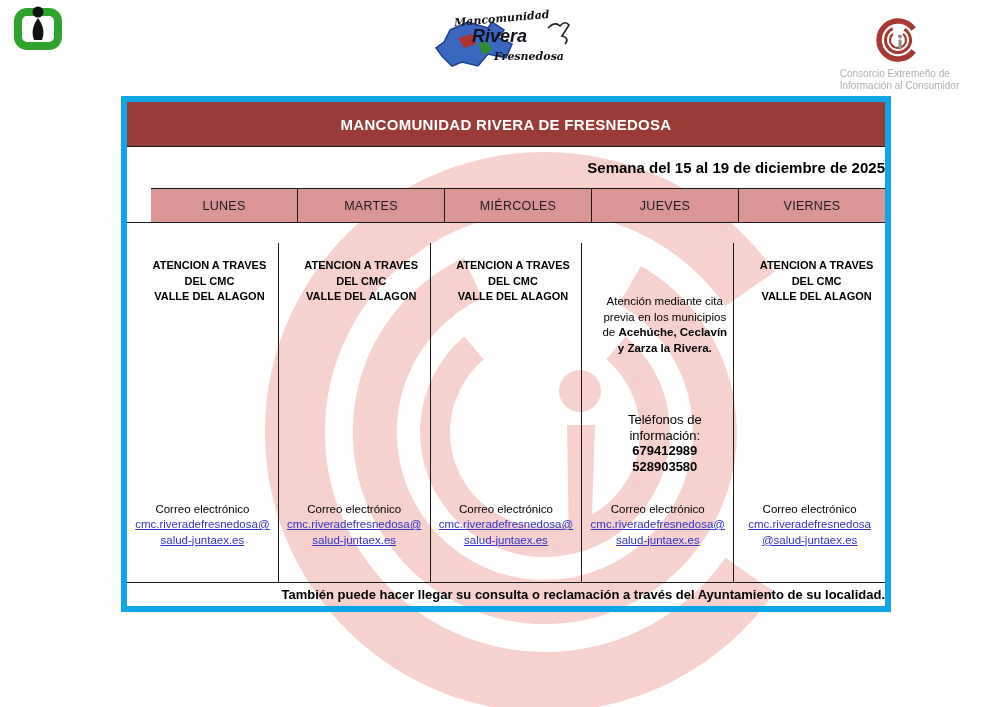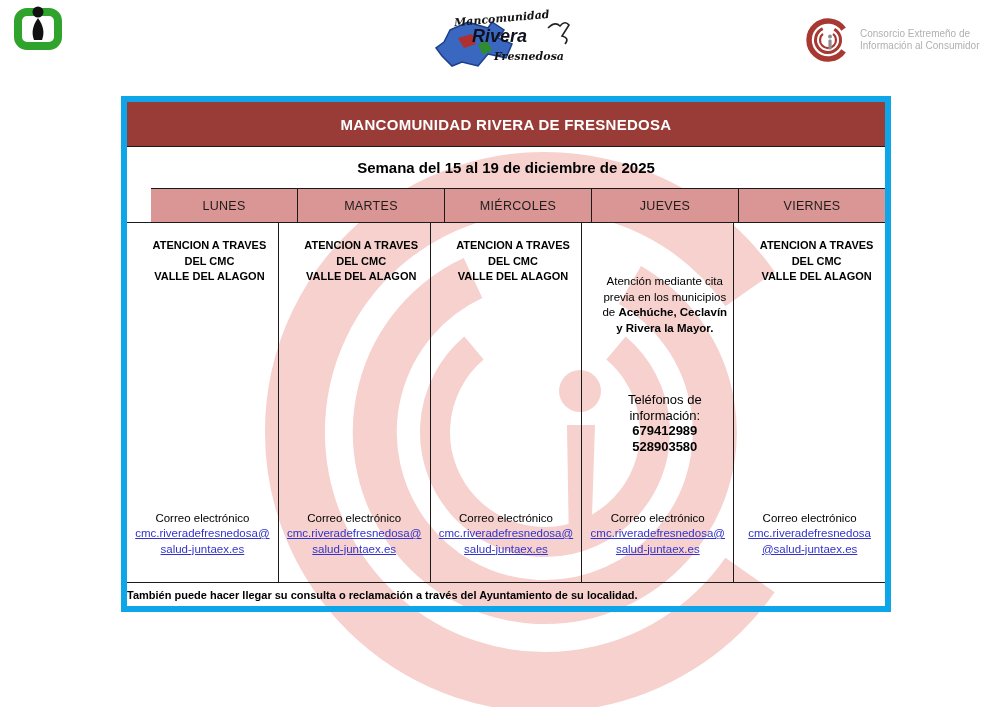--- a/index.html
+++ b/index.html
@@ -10,51 +10,51 @@
   }
   
   .watermark{position:absolute;left:0;top:0;z-index:0;pointer-events:none;}
   .wm-ring{fill:none;stroke:var(--watermark);}
   .wm-fill{fill:var(--watermark);stroke:none;}
   
   .hdr{position:absolute;z-index:2;}
   .logo-left{left:10px;top:6px;width:150px;}
   .logo-left .org{font-size:9.5px;line-height:11px;color:#3d3d3d;margin-left:4px;margin-top:2px;}
   .logo-center{left:420px;top:4px;width:170px;height:70px;}
-  .logo-right{left:800px;top:12px;width:195px;display:flex;align-items:center;}
+  .logo-right{left:800px;top:12px;width:195px;display:flex;align-items:center;flex-direction:column;}
   .logo-right .org{font-size:10px;line-height:12px;color:var(--logo-gray-text);margin-left:4px;}
   .script1{position:absolute;left:34px;top:8px;font-family:"DejaVu Serif",serif;font-style:italic;font-weight:600;font-size:11px;transform:rotate(-5deg);color:#141414;}
   .script2{position:absolute;left:52px;top:22px;font-family:Liberation Sans, sans-serif;font-style:italic;font-weight:700;font-size:18px;color:#10101c;}
   .script3{position:absolute;left:74px;top:46px;font-family:"DejaVu Serif",serif;font-style:italic;font-weight:600;font-size:11px;color:#141414;}
   
   .schedule{
     position:absolute;left:121px;top:96px;width:758px;height:504px;z-index:1;
     border:6px solid #0ea5e9;display:flex;flex-direction:column;background:transparent;
   }
   .row-title{height:44px;background:var(--title-bg);color:#fff;display:flex;align-items:center;justify-content:center;
     font-weight:bold;font-size:15px;letter-spacing:.3px;}
-  .row-subtitle{height:41px;border-top:1px solid #1a1a1a;display:flex;align-items:center;justify-content:center;
+  .row-subtitle{height:41px;border-top:1px solid #1a1a1a;display:flex;align-items:center;justify-content:flex-end;
     font-weight:bold;font-size:15px;}
   .row-days{height:33px;border-top:1px solid #1a1a1a;background:var(--day-bg);display:flex;margin-left:24px;}
   .day-cell{flex:1;display:flex;align-items:center;justify-content:center;font-size:12.5px;color:#1c1c1c;letter-spacing:.3px;}
   .day-cell + .day-cell{border-left:1px solid #1a1a1a;}
   .row-content{flex:1;border-top:1px solid #1a1a1a;display:flex;}
-  .col{flex:1;position:relative;padding:15px 6px 80px 20px;text-align:center;}
+  .col{flex:1;position:relative;padding:15px 6px 80px 20px;text-align:center;margin-top:20px;}
   .col + .col{border-left:1px solid #1a1a1a;}
   .main-bold{font-weight:bold;font-size:11px;line-height:15.5px;}
   .para{font-size:11.5px;line-height:15.5px;margin:0;}
   .para b{font-size:11.5px;}
   .p2{margin-top:36px;}
   .phones{margin-top:56px;font-size:13px;line-height:15.5px;}
   .phones .num{font-weight:bold;}
-  .email-block{position:absolute;bottom:25px;left:4px;right:4px;font-size:11.5px;line-height:15.5px;text-align:center;}
+  .email-block{position:absolute;bottom:34px;left:4px;right:4px;font-size:11.5px;line-height:15.5px;text-align:center;}
   .email-block a{color:var(--link);cursor:pointer;}
   .email-block a span{display:block;text-decoration:underline;}
-  .row-footer{height:23px;border-top:1px solid #1a1a1a;display:flex;align-items:center;justify-content:flex-start;
-    font-weight:bold;font-size:11px;}
+  .row-footer{height:23px;border-top:1px solid #1a1a1a;display:flex;align-items:center;justify-content:flex-end;
+    font-weight:bold;font-size:13px;}
 </style>
 </head>
 <body>
 
 <div class="page">
 
   <svg class="watermark" width="1000" height="707" viewBox="0 0 1000 707">
     <path class="wm-ring" d="M 750 289 A 250 250 0 1 0 750 575" stroke-width="60"></path>
     <path class="wm-ring" d="M 630 285 A 170 170 0 1 1 473 278" stroke-width="44"></path>
     <path class="wm-ring" d="M 616 348 A 110 110 0 1 1 474 348" stroke-width="30"></path>
@@ -154,21 +154,21 @@
         <div class="email-block">
           <div>Correo electrónico</div>
           <a>
             <span>cmc.riveradefresnedosa@</span>
             <span>salud-juntaex.es</span>
           </a>
         </div>
       </div>
 
       <div class="col">
-        <p class="para p2"><span>Atención mediante cita previa en los municipios de </span><b>Acehúche, Ceclavín y Rivera la Mayor.</b></p>
+        <p class="para p2"><span>Atención mediante cita previa en los municipios de </span><b>Acehúche, Ceclavín y Zarza la Rivera.</b></p>
         <div class="phones">
           <div>Teléfonos de información:</div>
           <div class="num">679412989</div>
           <div class="num">528903580</div>
         </div>
         <div class="email-block">
           <div>Correo electrónico</div>
           <a>
             <span>cmc.riveradefresnedosa@</span>
             <span>salud-juntaex.es</span>

